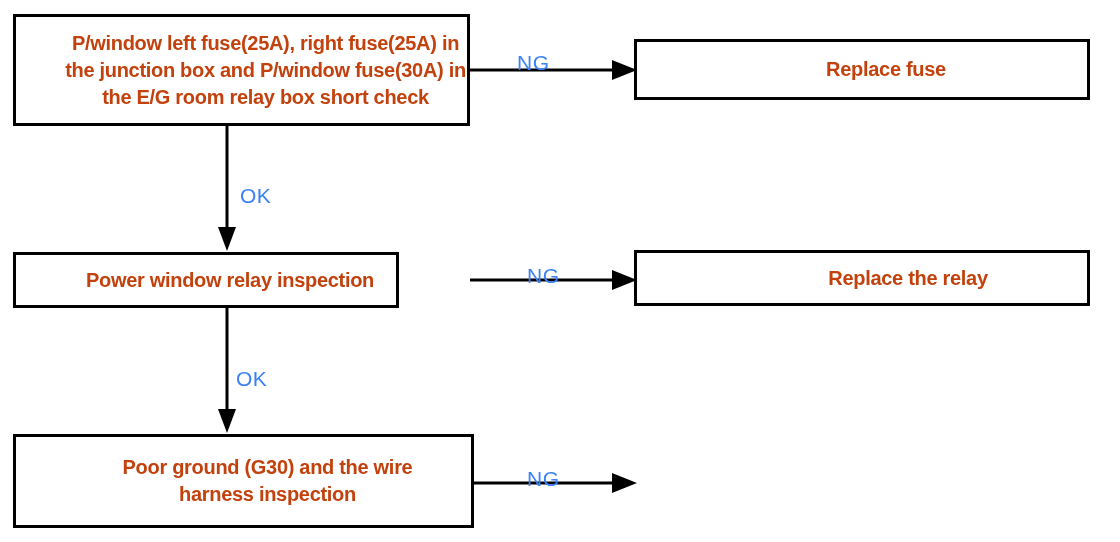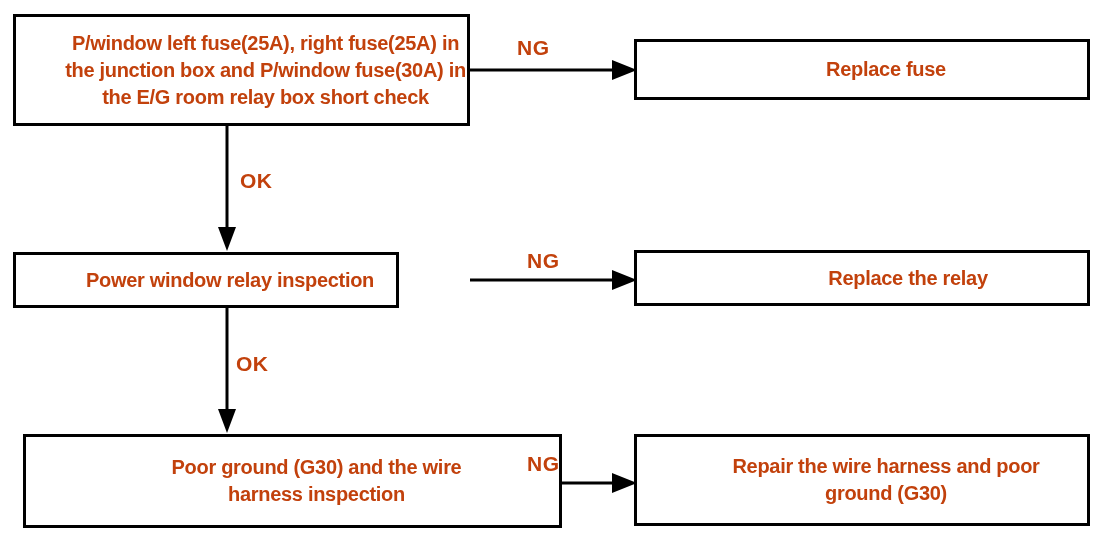--- a/index.html
+++ b/index.html
@@ -38,25 +38,26 @@
     display: block;
     font-weight: bold;
     font-size: 20px;
     line-height: 27px;
     letter-spacing: -0.3px;
     color: #c2410c;
     margin-left: 48px;
   }
   .edge-label {
     position: absolute;
-    font-weight: bold;
+    font-weight: normal;
     font-size: 21px;
     line-height: 21px;
     letter-spacing: 0.5px;
-    color: #c2410c;
+    color: #3b82f6;
+    margin-top: 15px;
   }
 </style>
 </head>
 <body>
 
 <div class="canvas">
 
   <svg class="connector-layer" width="1120" height="542" viewBox="0 0 1120 542" xmlns="http://www.w3.org/2000/svg">
 
     <g>
@@ -94,27 +95,24 @@
   </div>
 
   <div class="node" style="left:13px; top:252px; width:386px; height:56px;">
     <span class="node-label">Power window relay inspection</span>
   </div>
 
   <div class="node" style="left:634px; top:250px; width:456px; height:56px;padding-left:44px;">
     <span class="node-label">Replace the relay</span>
   </div>
 
-  <div class="node" style="left:23px; top:434px; width:539px; height:94px;">
+  <div class="node" style="left:13px; top:434px; width:461px; height:94px;">
     <span class="node-label" style="max-width:350px;">Poor ground (G30) and the wire harness inspection</span>
   </div>
 
-  <div class="node" style="left:634px; top:434px; width:456px; height:92px;">
-    <span class="node-label" style="max-width:370px;">Repair the wire harness and poor ground (G30)</span>
-  </div>
 
   <span class="edge-label" style="left:517px; top:37px;">NG</span>
 
   <span class="edge-label" style="left:240px; top:170px;">OK</span>
 
   <span class="edge-label" style="left:527px; top:250px;">NG</span>
 
   <span class="edge-label" style="left:236px; top:353px;">OK</span>
 
   <span class="edge-label" style="left:527px; top:453px;">NG</span>

